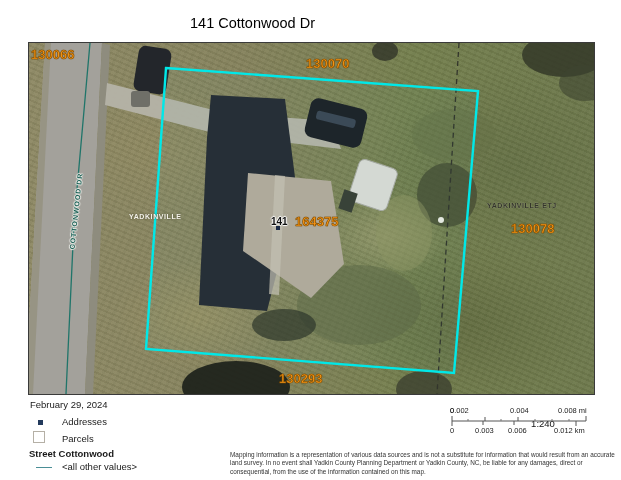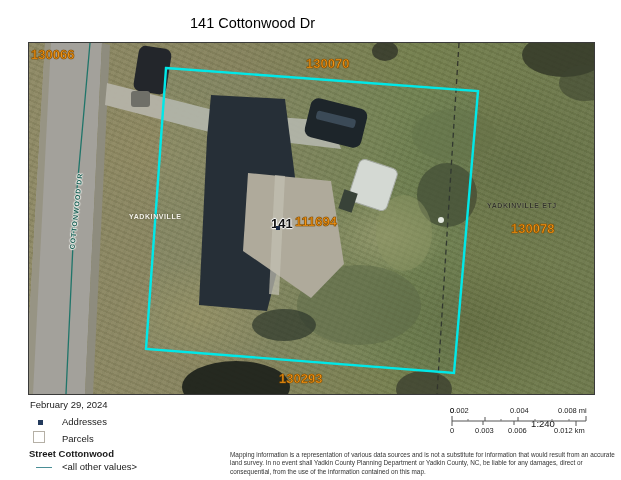--- a/index.html
+++ b/index.html
@@ -36,21 +36,21 @@
   
   .plabel{
     font-size:13px;font-weight:bold;color:#f79413;white-space:nowrap;
     -webkit-text-stroke:0.55px #7e4c00;
     text-shadow:0 0 1px rgba(110,65,0,.9);
   }
   .place-label{font-size:7px;font-weight:bold;letter-spacing:.6px;white-space:nowrap;}
   .city{color:#f4f2ea;text-shadow:0 0 2px rgba(60,60,40,.8);}
   .etj{color:#34352b;text-shadow:0 0 1px rgba(230,230,210,.5);}
   #addr-num{
-    font-size:13px;font-weight:bold;color:#101010;white-space:nowrap;
+    font-size:10px;font-weight:bold;color:#101010;white-space:nowrap;
     text-shadow:-1px 0 1px #fff,1px 0 1px #fff,0 -1px 1px #fff,0 1px 1px #fff;
   }
   #addr-dot{width:4px;height:4px;background:#1b2b47;}
   #street-name{
     font-size:7px;font-weight:bold;letter-spacing:1px;color:#1c6157;white-space:nowrap;
     transform:translate(-50%,-50%) rotate(-84deg);
     text-shadow:-1px 0 1px #f2f2ec,1px 0 1px #f2f2ec,0 -1px 1px #f2f2ec,0 1px 1px #f2f2ec;
   }
   
   .legend-text{font-size:9.5px;color:#1a1a1a;white-space:nowrap;}
@@ -111,21 +111,21 @@
 
     <path d="M 61,0 L 45,180 L 37,351" fill="none" stroke="#20756a" stroke-width="1.3"></path>
 
     <path d="M 430,0 L 408,351" fill="none" stroke="#33352c" stroke-width="1.3" stroke-dasharray="5,4"></path>
 
     <polygon points="137,25 449,48 425,330 117,306" fill="rgba(0,232,232,0.02)" stroke="#00e8e8" stroke-width="2.4"></polygon>
   </svg>
 
   <div class="abs plabel" style="left:2px;top:4px;">130066</div>
   <div class="abs plabel" style="left:277px;top:13px;">130070</div>
-  <div class="abs plabel" style="left:266px;top:171px;">111694</div>
+  <div class="abs plabel" style="left:266px;top:171px;">164375</div>
   <div class="abs plabel" style="left:482px;top:178px;">130078</div>
   <div class="abs plabel" style="left:250px;top:328px;text-align:right;">130293</div>
 
   <div class="abs place-label city" style="left:100px;top:170px;">YADKINVILLE</div>
   <div class="abs place-label etj" style="left:458px;top:159px;">YADKINVILLE ETJ</div>
 
   <div class="abs" id="addr-num" style="left:242px;top:173px;">141</div>
   <div class="abs" id="addr-dot" style="left:247px;top:183px;"></div>
 
   <div class="abs" id="street-name" style="left:47px;top:168px;">COTTONWOOD DR</div>

